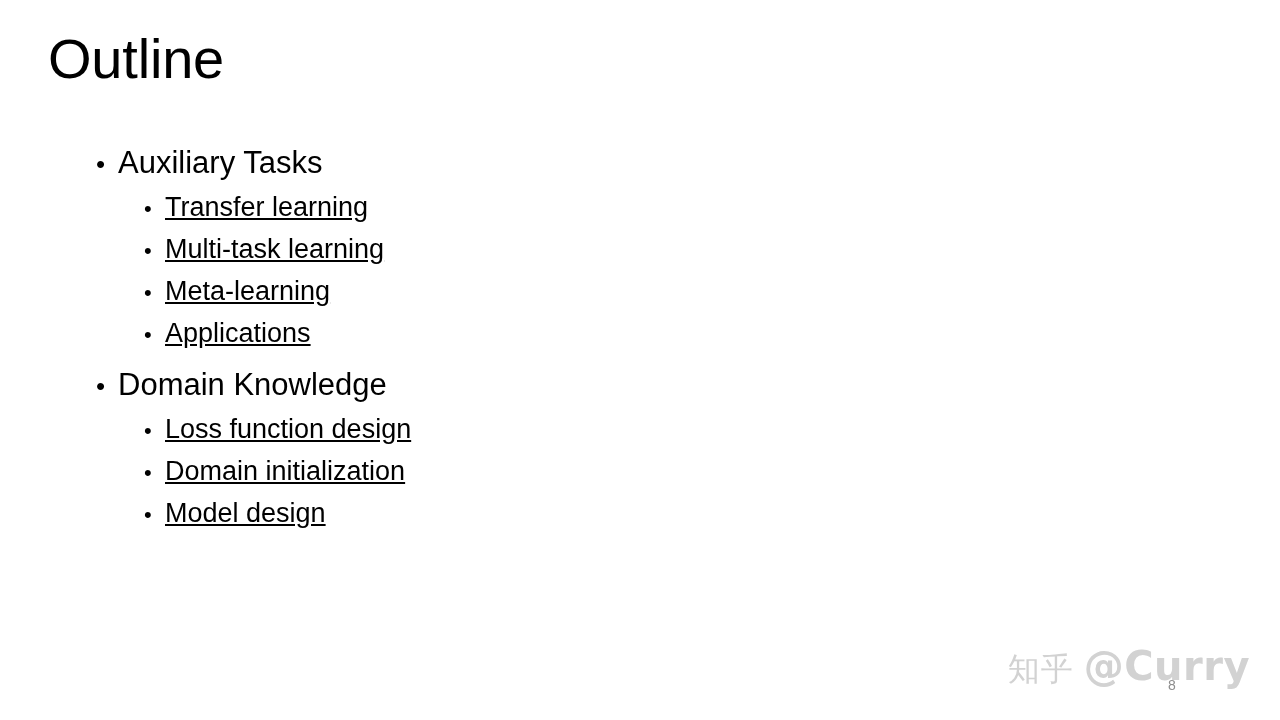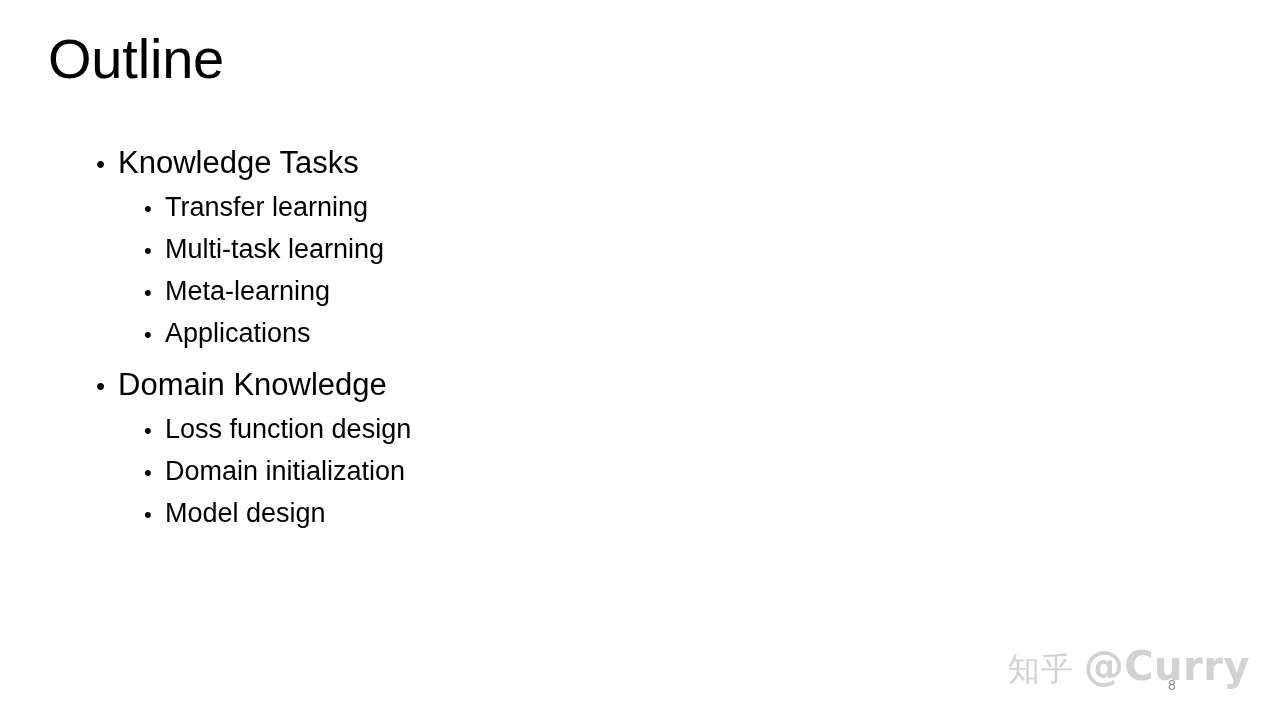--- a/index.html
+++ b/index.html
@@ -76,20 +76,21 @@
     line-height: 41px;
   }
   .lvl2 .marker {
     width: 21px;
     flex: 0 0 21px;
     font-size: 22px;
     line-height: 41px;
   }
   .lvl2 .label {
     white-space: nowrap;
+    text-decoration: underline;
   }
 
   .group-gap {
     height: 9px;
   }
 
   
   .watermark {
     position: absolute;
     right: 30px;
@@ -126,21 +127,21 @@
 <body>
 
 <div class="slide">
 
   <div class="slide-title">Outline</div>
 
   <div class="body-list">
 
     <div class="bullet-row lvl1">
       <span class="marker">•</span>
-      <span class="label">Knowledge Tasks</span>
+      <span class="label">Auxiliary Tasks</span>
     </div>
 
     <div class="bullet-row lvl2">
       <span class="marker">•</span>
       <span class="label">Transfer learning</span>
     </div>
 
     <div class="bullet-row lvl2">
       <span class="marker">•</span>
       <span class="label">Multi-task learning</span>

